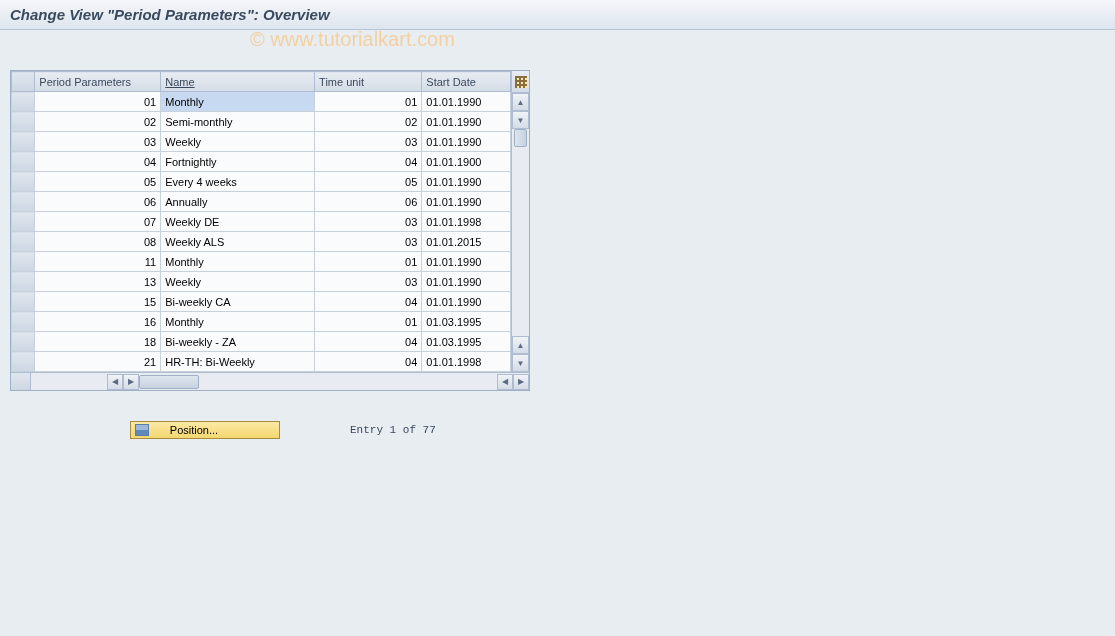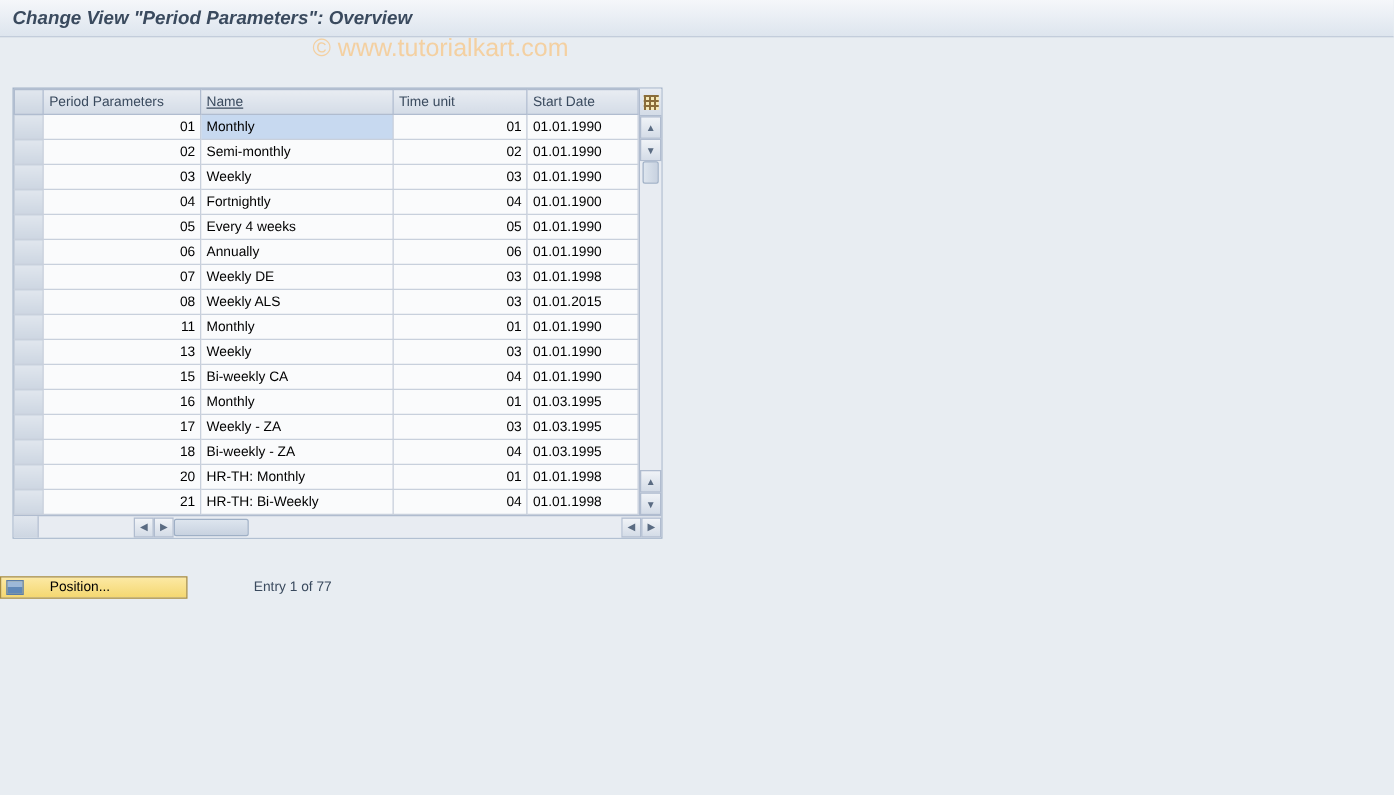--- a/index.html
+++ b/index.html
@@ -181,20 +181,21 @@
       width: 60px;
       background: linear-gradient(to bottom, #dde5ee, #c8d2e0);
       border: 1px solid #9fb0c6;
       border-radius: 2px;
     }
     
     .bottom-bar {
       margin-top: 30px;
       display: flex;
       align-items: center;
+      padding-left: 130px;
     }
     .position-btn {
       background: linear-gradient(to bottom, #fce9a4, #f4d770);
       border: 1px solid #a88c3e;
       padding: 2px 30px 2px 8px;
       font-size: 11px;
       display: flex;
       align-items: center;
       gap: 6px;
       cursor: pointer;
@@ -204,22 +205,23 @@
     }
     .position-btn .btn-icon {
       position: absolute;
       left: 4px;
       width: 14px;
       height: 12px;
       background: linear-gradient(to bottom, #9db8d8 50%, #6088b8 50%);
       border: 1px solid #5a7ca8;
     }
     .entry-text {
-      margin-left: 53px;
+      margin-left: 70px;
       color: #3a4a5e;
+      font-family: Liberation Mono, monospace;
     }
   </style>
 </head>
 <body>
 
 <div class="title-bar">
   <span>Change View "Period Parameters": Overview</span>
 </div>
 <div class="watermark">© www.tutorialkart.com</div>
 <div class="toolbar-area"></div>
@@ -316,38 +318,24 @@
           </tr>
           <tr>
             <td class="selector-cell"></td>
             <td class="num-right">16</td>
             <td>Monthly</td>
             <td class="num-right">01</td>
             <td>01.03.1995</td>
           </tr>
           <tr>
             <td class="selector-cell"></td>
-            <td class="num-right">17</td>
-            <td>Weekly - ZA</td>
-            <td class="num-right">03</td>
-            <td>01.03.1995</td>
-          </tr>
-          <tr>
-            <td class="selector-cell"></td>
             <td class="num-right">18</td>
             <td>Bi-weekly - ZA</td>
             <td class="num-right">04</td>
             <td>01.03.1995</td>
-          </tr>
-          <tr>
-            <td class="selector-cell"></td>
-            <td class="num-right">20</td>
-            <td>HR-TH: Monthly</td>
-            <td class="num-right">01</td>
-            <td>01.01.1998</td>
           </tr>
           <tr>
             <td class="selector-cell"></td>
             <td class="num-right">21</td>
             <td>HR-TH: Bi-Weekly</td>
             <td class="num-right">04</td>
             <td>01.01.1998</td>
           </tr>
         </tbody>
     </table>

